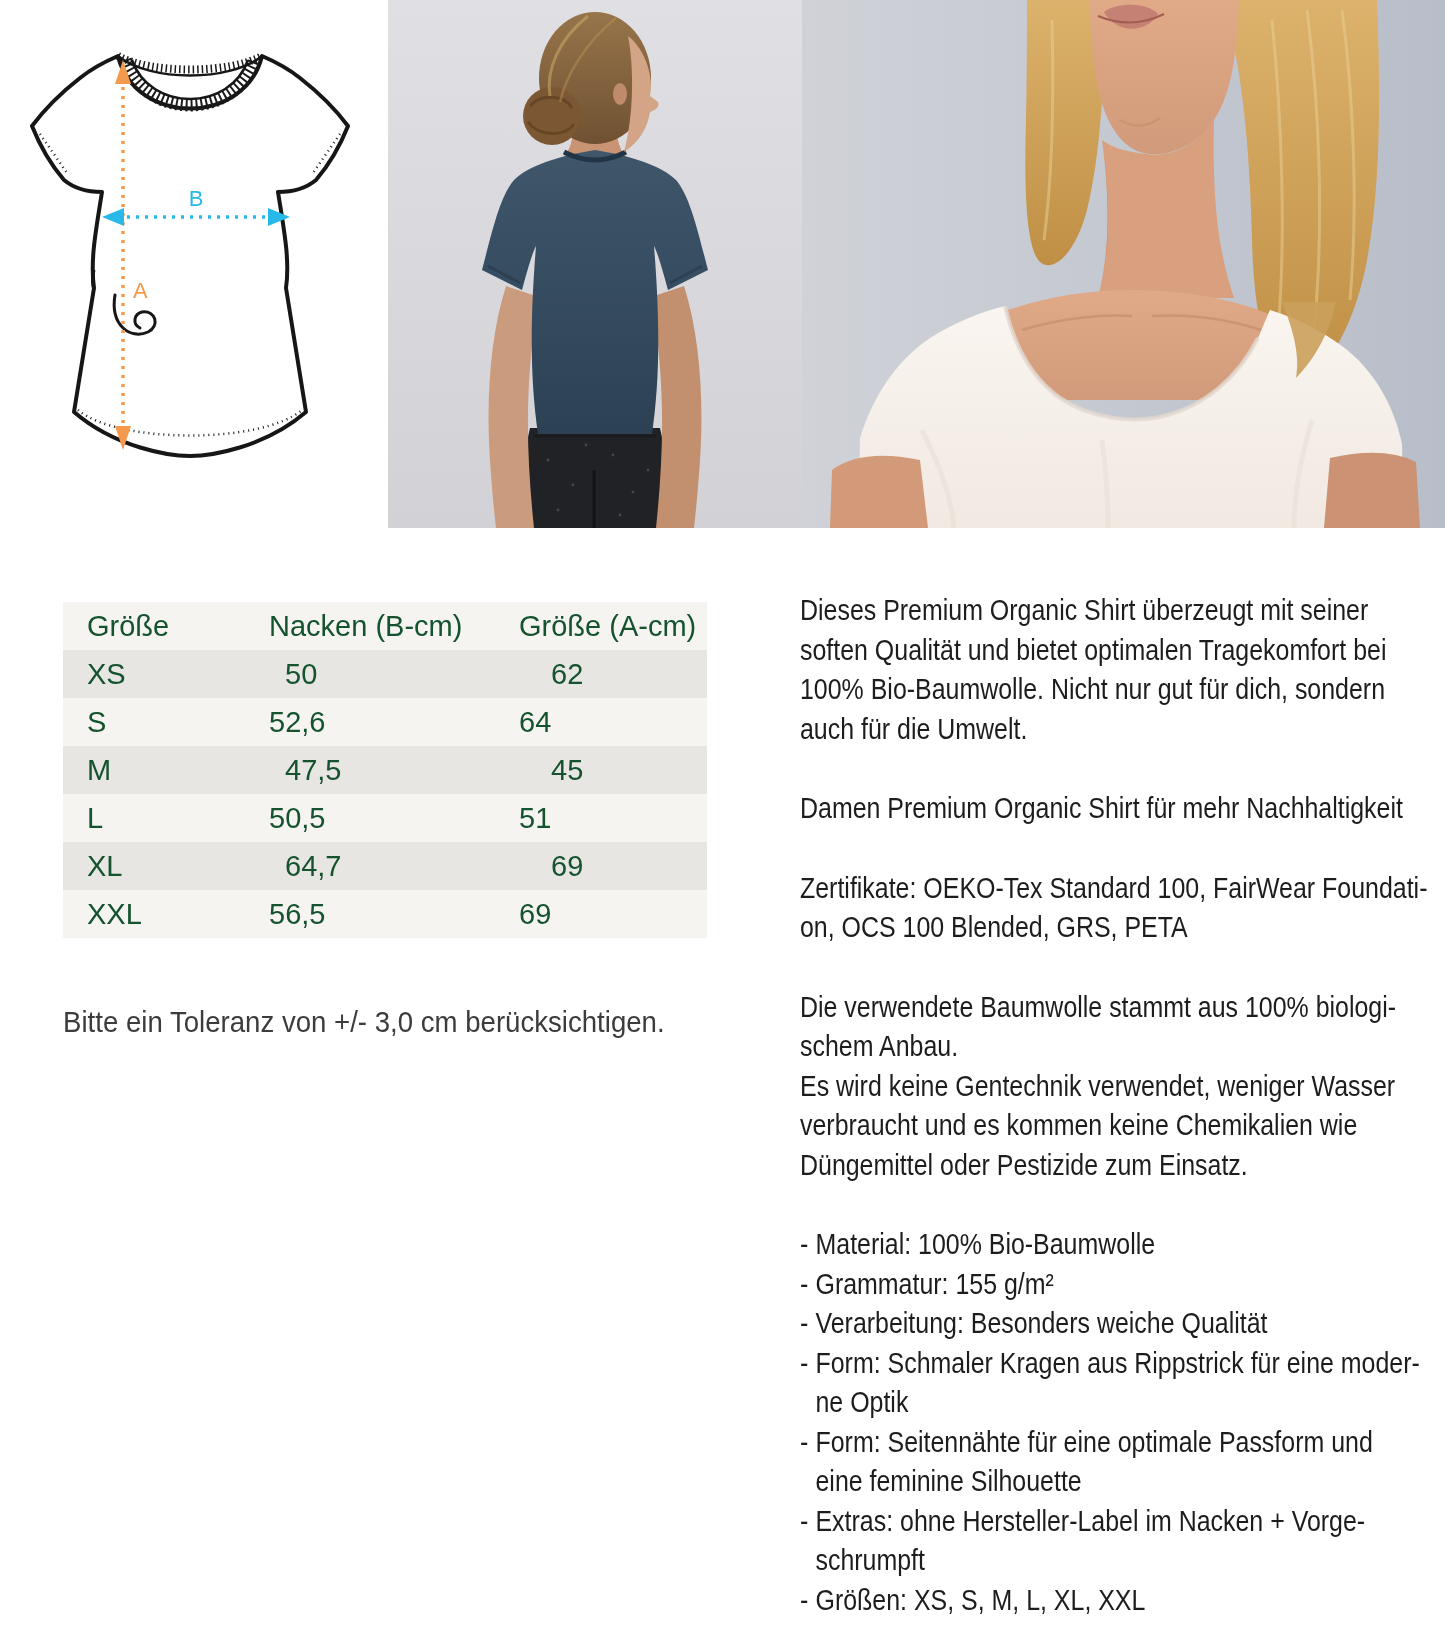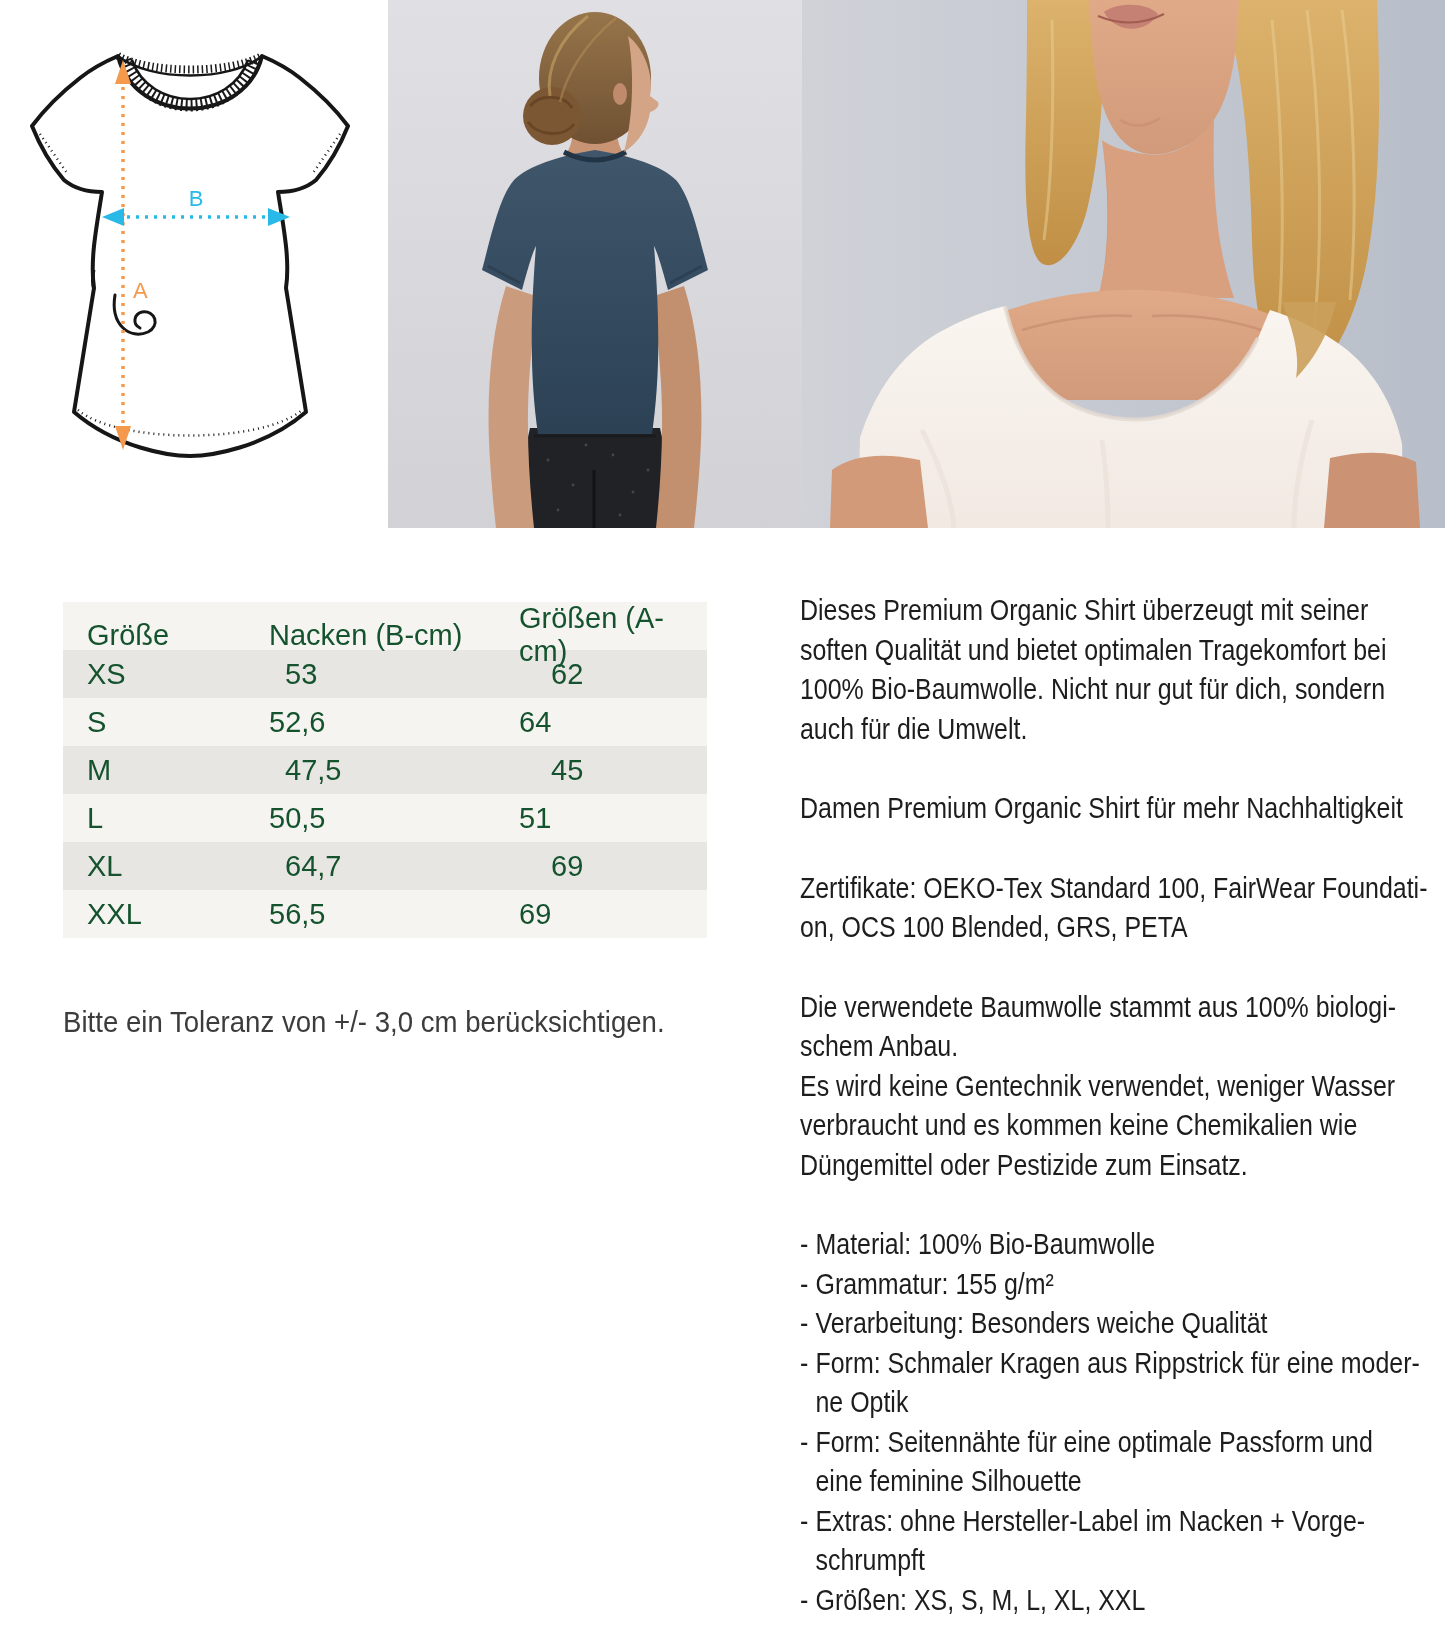--- a/index.html
+++ b/index.html
@@ -216,25 +216,25 @@
       <path d="M 30 470 Q 60 448 118 460 L 126 528 L 28 528 Z" fill="#d29a79"></path>
       <path d="M 614 462 Q 582 446 528 458 L 522 528 L 618 528 Z" fill="#cb9273"></path>
       <path d="M 480 302 C 492 332 498 356 494 378 C 512 360 528 332 534 302 Z" fill="#caa05b" opacity=".9"></path>
     </svg>
   </div>
 
   <div class="size-table">
     <div class="st-row st-light">
       <div>Größe</div>
       <div>Nacken (B-cm)</div>
-      <div>Größen (A-cm)</div>
+      <div>Größe (A-cm)</div>
     </div>
     <div class="st-row st-dark">
       <div>XS</div>
-      <div>53</div>
+      <div>50</div>
       <div>62</div>
     </div>
     <div class="st-row st-light">
       <div>S</div>
       <div>52,6</div>
       <div>64</div>
     </div>
     <div class="st-row st-dark">
       <div>M</div>
       <div>47,5</div>

